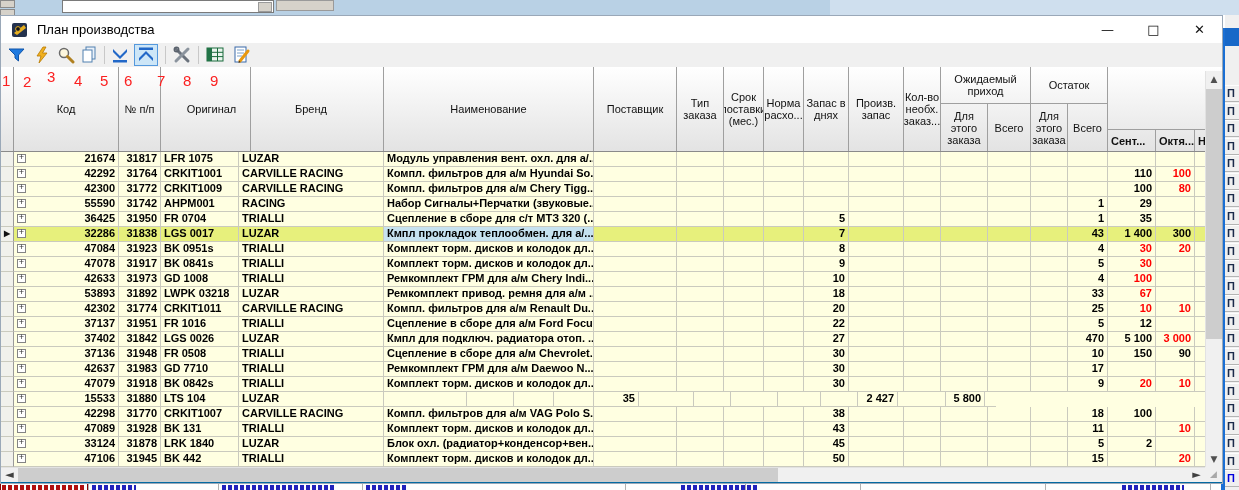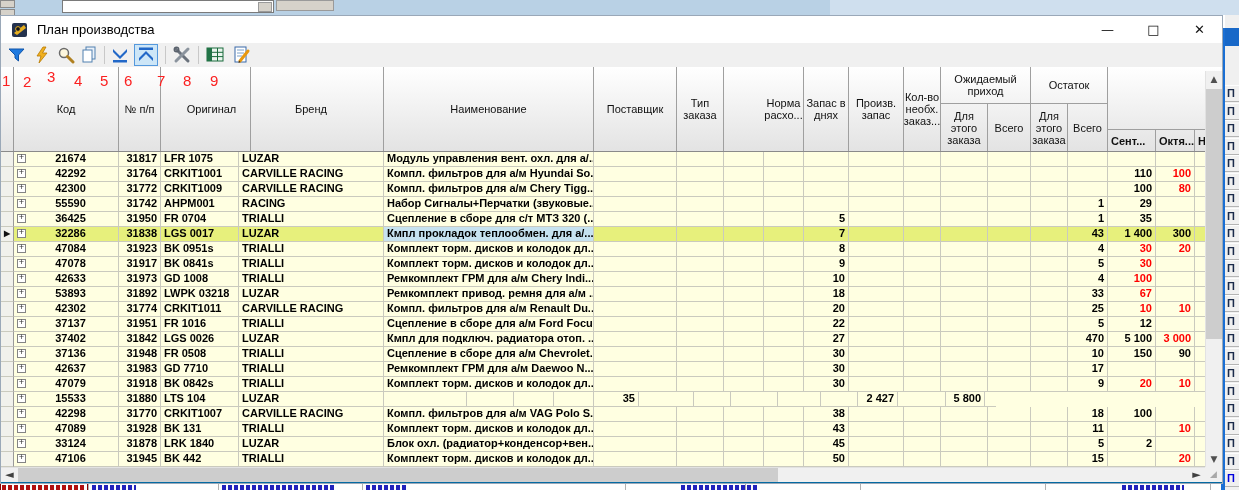--- a/index.html
+++ b/index.html
@@ -61,21 +61,21 @@
         font:bold 11px/13px "Liberation Sans",sans-serif;color:#000;overflow:hidden;white-space:nowrap;}
   .num{text-align:right;padding-right:3px;}
   .txt{padding-left:3px;}
   .red{color:#ff0000;}
   .row.sel{background:#e7f07c;}
   .row.sel .c-name{background:#c6e2f0;}
   .c-ind{width:13px;background:#f1f1ec;border-right:1px solid #9a9a9a;font-size:8px;line-height:13px;text-align:center;color:#111;}
   .c-kod{width:105px;display:flex;}
   .c-kod .plus{flex:none;width:9px;height:9px;margin:2px 0 0 3px;border:1px solid #848484;background:#fff;
                font:9px/7px "Liberation Mono",monospace;text-align:center;color:#333;box-sizing:border-box;}
-  .c-kod .v{flex:1;text-align:center;padding-right:3px;}
+  .c-kod .v{flex:1;text-align:right;padding-right:3px;}
   .c-npp{width:42px;} .c-orig{width:78px;} .c-brand{width:145px;} .c-name{width:210px;}
   .c-sup{width:83px;} .c-otype{width:47px;} .c-term{width:40px;} .c-norm{width:40px;}
   .c-days{width:45px;} .c-prod{width:55px;} .c-qty{width:37px;}
   .c-expthis{width:47px;} .c-exptot{width:43px;} .c-remthis{width:37px;} .c-remtot{width:40px;}
   .c-sent{width:48px;} .c-okt{width:39px;} .c-nov{width:11px;border-right:none;}
 
   
   #vscroll{position:absolute;left:1204px;top:55px;width:16px;height:396px;background:#f0f0f0;border-left:1px solid #e2e2e2;}
   #vscroll .btn{position:absolute;left:0;width:16px;height:16px;text-align:center;font:9px/16px "DejaVu Sans",sans-serif;color:#505050;}
   #vscroll .thumb{position:absolute;left:0;top:18px;width:16px;height:250px;background:#cdcdcd;}
@@ -231,20 +231,21 @@
 
     <div id="ghead">
       <div class="hc" style="left:0;width:13px;top:0;height:84px;border-right:1px solid #9a9a9a"></div>
       <div class="hc" style="left:13px;width:105px;top:0;height:84px">Код</div>
       <div class="hc" style="left:118px;width:42px;top:0;height:84px">№ п/п</div>
       <div class="hc" style="left:172px;width:78px;top:0;height:84px">Оригинал</div>
       <div class="hc" style="left:238px;width:145px;top:0;height:84px">Бренд</div>
       <div class="hc" style="left:383px;width:210px;top:0;height:84px">Наименование</div>
       <div class="hc" style="left:593px;width:83px;top:0;height:84px">Поставщик</div>
       <div class="hc" style="left:676px;width:47px;top:0;height:84px">Тип заказа</div>
+      <div class="hc" style="left:723px;width:40px;top:0;height:84px">Срок поставки (мес.)</div>
       <div class="hc" style="left:763px;width:40px;top:0;height:84px">Норма расхо...</div>
       <div class="hc" style="left:803px;width:45px;top:0;height:84px">Запас в днях</div>
       <div class="hc" style="left:848px;width:55px;top:0;height:84px">Произв. запас</div>
       <div class="hc" style="left:903px;width:37px;top:0;height:84px">Кол-во необх. заказ...</div>
 
       <div class="hc grp" style="left:940px;width:90px;top:0;height:37px">Ожидаемый приход</div>
       <div class="hc" style="left:940px;width:47px;top:37px;height:47px">Для этого заказа</div>
       <div class="hc" style="left:987px;width:43px;top:37px;height:47px">Всего</div>
 
       <div class="hc grp" style="left:1030px;width:77px;top:0;height:37px">Остаток</div>

